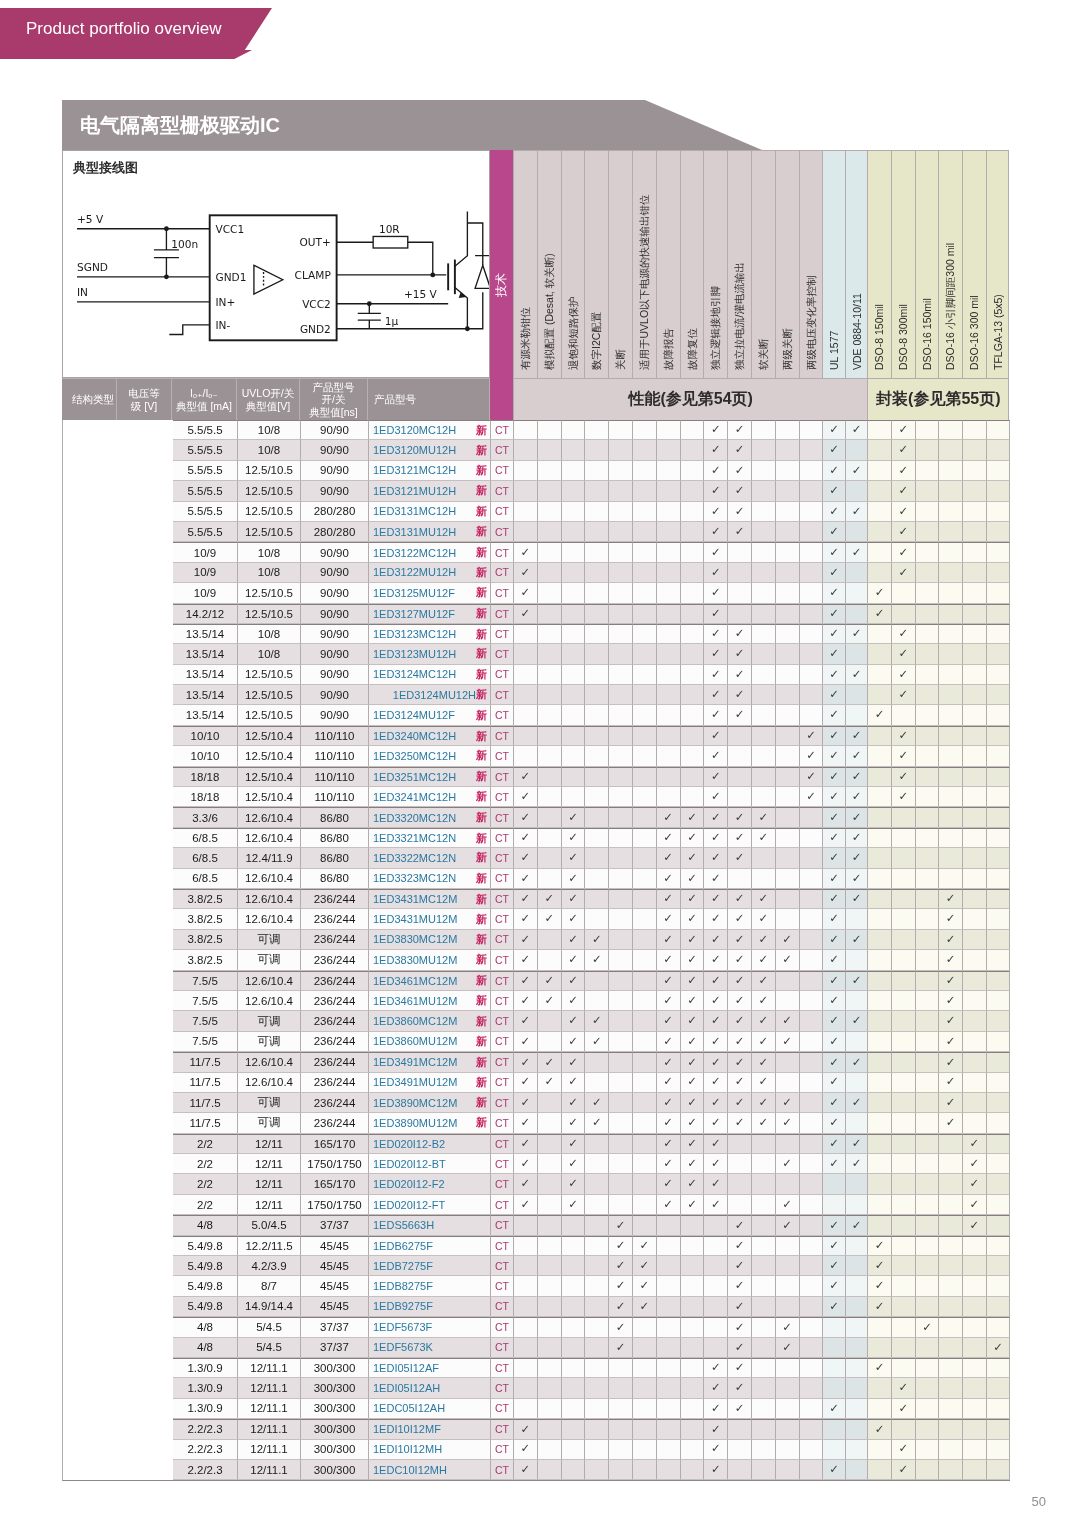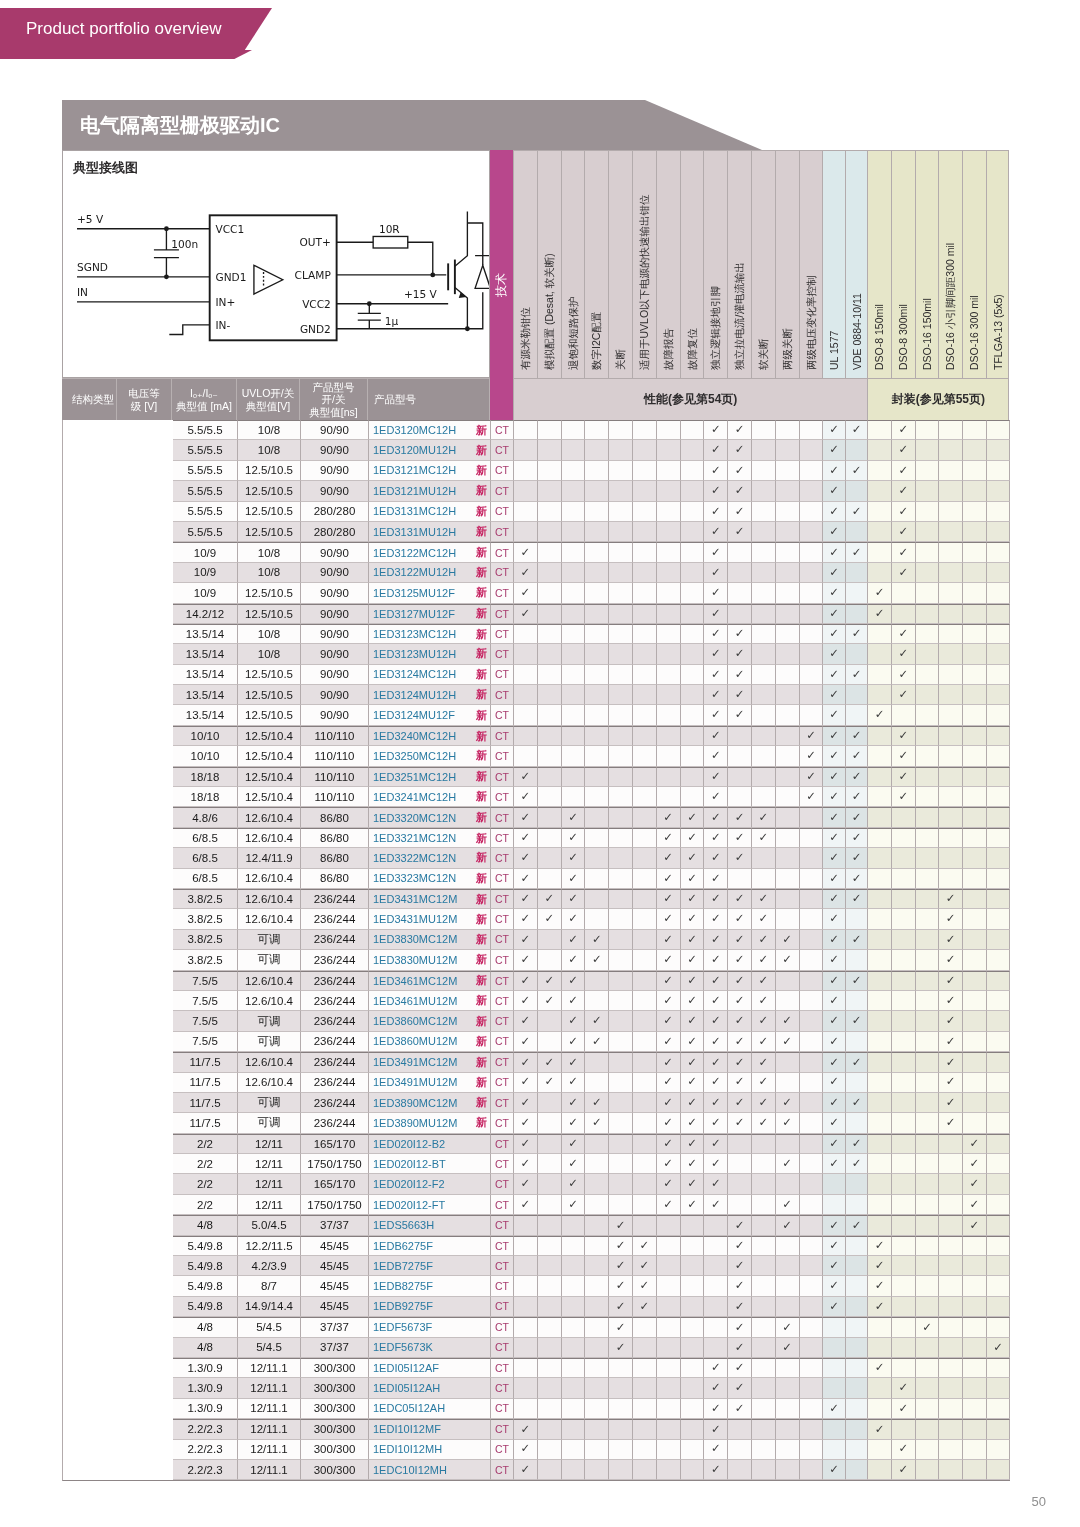--- a/index.html
+++ b/index.html
@@ -34,21 +34,21 @@
          white-space:nowrap;font-size:10.5px;color:#2e2c2d;padding-left:8px;box-sizing:border-box;}
   .vt-perf{width:228px;line-height:23.8px;}
   .vt-cert{width:228px;line-height:22.5px;}
   .vt-pkg{width:228px;line-height:23.67px;}
   .vt-tech{width:270px;line-height:23px;color:#fff;font-size:12px;text-align:center;padding-left:0;}
   .hcell{grid-row:2;background:#9b9295;color:#fff;font-size:10.5px;line-height:1.15;
          display:flex;align-items:center;justify-content:center;text-align:center;
          white-space:pre-line;border-right:1px solid #b7b0b1;border-top:1px solid #b7b0b1;box-sizing:border-box;}
   .hcell.left{justify-content:flex-start;text-align:left;padding-left:6px;}
   .glabel{grid-row:2;display:flex;align-items:center;justify-content:center;
-          font-size:12px;font-weight:bold;color:#2e2c2d;box-sizing:border-box;
+          font-size:16px;font-weight:bold;color:#2e2c2d;box-sizing:border-box;
           border-top:1px solid #b3abac;border-left:1px solid #b3abac;}
   .glabel.perf{grid-column:8/23;background:#d8ced0;}
   .glabel.pkg{grid-column:23/29;background:#e6e6c9;border-right:1px solid #b3abac;}
 
   
   .bodygrid{position:absolute;top:420px;left:62px;display:grid;
         grid-template-columns:55px 55px 65px 63px 68px 122px 23px repeat(13,23.8px) 22.5px 22.5px repeat(6,23.67px);
         grid-auto-rows:20.4px;border-bottom:1px solid #8d8586;border-left:1px solid #b3abac;}
   .cell{box-sizing:border-box;border-right:1px solid #b3abac;border-bottom:1px solid #c6bfc0;
         display:flex;align-items:center;justify-content:center;font-size:11.5px;color:#1a1a1a;overflow:hidden;}
@@ -711,21 +711,21 @@
     <div class="cell pkg odd" style="grid-area: 13 / 24;">
       <div class="check">✓</div>
     </div>
     <div class="cell pkg odd" style="grid-area: 13 / 25;"></div>
     <div class="cell pkg odd" style="grid-area: 13 / 26;"></div>
     <div class="cell pkg odd" style="grid-area: 13 / 27;"></div>
     <div class="cell pkg odd" style="grid-area: 13 / 28;"></div>
     <div class="cell even" style="grid-area: 14 / 3;">13.5/14</div>
     <div class="cell even" style="grid-area: 14 / 4;">12.5/10.5</div>
     <div class="cell even" style="grid-area: 14 / 5;">90/90</div>
-    <div class="cell model even" style="grid-area: 14 / 6;">
+    <div class="cell model even" style="grid-area: 14 / 6; justify-content: flex-end;">
       <div class="mname">1ED3124MU12H</div>
       <div class="newb">新</div>
     </div>
     <div class="cell tech even" style="grid-area: 14 / 7;">CT</div>
     <div class="cell even" style="grid-area: 14 / 8;"></div>
     <div class="cell even" style="grid-area: 14 / 9;"></div>
     <div class="cell even" style="grid-area: 14 / 10;"></div>
     <div class="cell even" style="grid-area: 14 / 11;"></div>
     <div class="cell even" style="grid-area: 14 / 12;"></div>
     <div class="cell even" style="grid-area: 14 / 13;"></div>
@@ -942,21 +942,21 @@
       <div class="check">✓</div>
     </div>
     <div class="cell pkg odd" style="grid-area: 19 / 23;"></div>
     <div class="cell pkg odd" style="grid-area: 19 / 24;">
       <div class="check">✓</div>
     </div>
     <div class="cell pkg odd" style="grid-area: 19 / 25;"></div>
     <div class="cell pkg odd" style="grid-area: 19 / 26;"></div>
     <div class="cell pkg odd" style="grid-area: 19 / 27;"></div>
     <div class="cell pkg odd" style="grid-area: 19 / 28;"></div>
-    <div class="cell even gs" style="grid-area: 20 / 3;">4.8/6</div>
+    <div class="cell even gs" style="grid-area: 20 / 3;">3.3/6</div>
     <div class="cell even gs" style="grid-area: 20 / 4;">12.6/10.4</div>
     <div class="cell even gs" style="grid-area: 20 / 5;">86/80</div>
     <div class="cell model even gs" style="grid-area: 20 / 6;">
       <div class="mname">1ED3320MC12N</div>
       <div class="newb">新</div>
     </div>
     <div class="cell tech even gs" style="grid-area: 20 / 7;">CT</div>
     <div class="cell even gs" style="grid-area: 20 / 8;">
       <div class="check">✓</div>
     </div>

